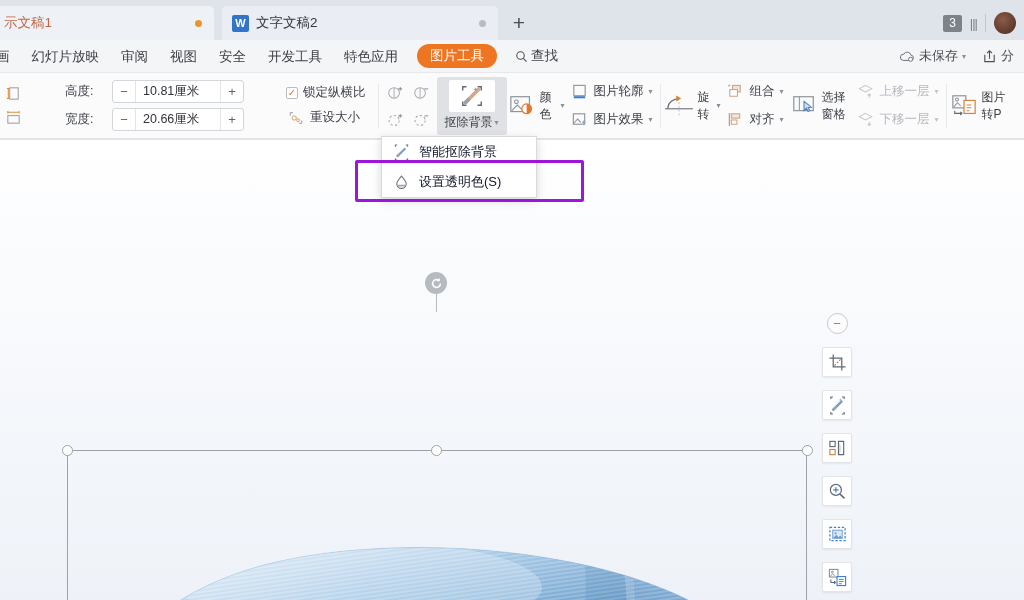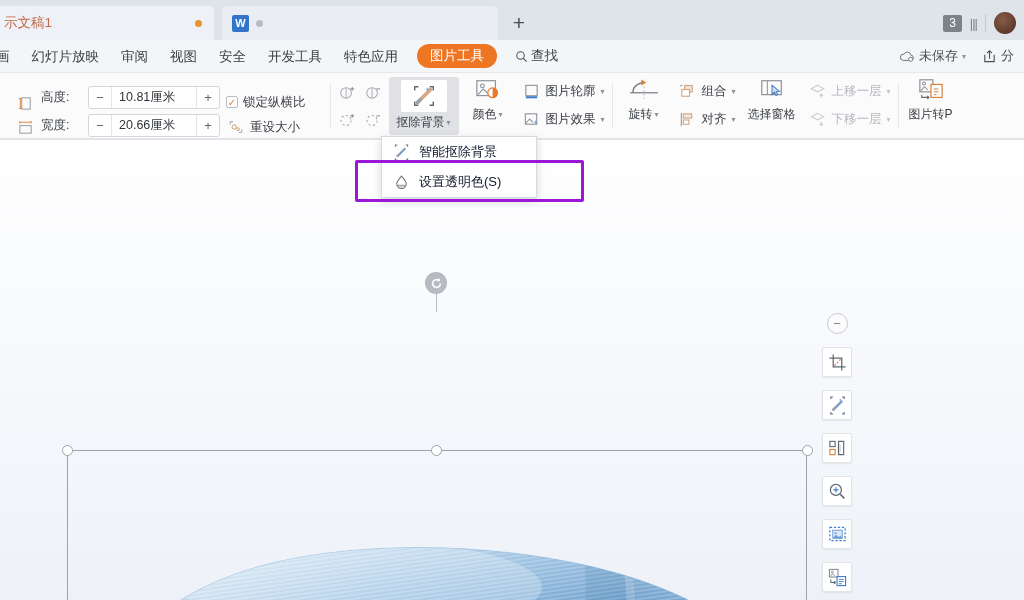--- a/index.html
+++ b/index.html
@@ -78,21 +78,21 @@
   .menubar-right { margin-left: auto; display: flex; align-items: center; gap: 4px; padding-right: 4px; }
   .mb-btn { display: flex; align-items: center; gap: 4px; font-size: 13px; color: #4b5056; padding: 0 6px; white-space: nowrap; }
   .caret { font-size: 8px; color: #8b9098; }
 
   
   .ribbon {
     position: absolute; top: 73px; left: 0; width: 1024px; height: 66px;
     background: #fbfbfc; display: flex; align-items: center;
     border-bottom: 1px solid #e3e5e8;
   }
-  .rgroup { display: flex; align-items: flex-end; height: 62px; padding: 0 16px; }
+  .rgroup { display: flex; align-items: center; height: 62px; padding: 0 4px; gap: 36px; }
   .rsep { width: 1px; height: 44px; background: #e6e8eb; margin: 0 2px; }
 
   .sizebox { display: flex; flex-direction: column; justify-content: center; gap: 5px; padding-left: 2px; }
   .sizerow { display: flex; align-items: center; gap: 5px; height: 23px; }
   .sizerow .lbl { font-size: 12.5px; color: #3b3f45; width: 42px; }
   .spinner {
     display: flex; align-items: center; height: 23px;
     border: 1px solid #d3d6da; border-radius: 3px; background: #fff; overflow: hidden;
   }
   .spin-btn { width: 22px; text-align: center; font-size: 13px; color: #606469; line-height: 21px; }
@@ -112,22 +112,22 @@
     width: 70px; height: 58px; display: flex; flex-direction: column;
     align-items: center; justify-content: center; gap: 2px;
     border-radius: 3px;
   }
   .bigbtn.active { background: #dfe1e5; }
   .bigbtn .bigicon { width: 46px; height: 32px; background: #fff; border-radius: 2px;
                      display: flex; align-items: center; justify-content: center; }
   .bigbtn .biglbl { font-size: 12px; color: #3b3f45; display: flex; align-items: center; gap: 2px; }
 
   .bigbtn2 {
-    width: 58px; height: 58px; display: flex; flex-direction: column;
-    align-items: center; justify-content: flex-start; gap: 3px;
+    width: 58px; height: 58px; display: flex; flex-direction: row;
+    align-items: center; justify-content: center; gap: 3px;
   }
   .bigbtn2 .biglbl { font-size: 12px; color: #3b3f45; display: flex; align-items: center; gap: 2px; }
 
   .stackcol { display: flex; flex-direction: column; justify-content: center; gap: 6px; padding: 0 5px; }
   .stackrow { display: flex; align-items: center; gap: 5px; font-size: 12.5px; color: #3b3f45; white-space: nowrap; height: 22px; }
   .stackrow.dim { color: #b4b8be; }
   .ico { width: 19px; height: 19px; display: inline-flex; align-items: center; justify-content: center; flex: 0 0 auto; }
 
   
   .dropdown {
@@ -190,20 +190,21 @@
 
 <div id="app">
 
   <div class="tabbar">
     <div class="doc-tab inactive">
       <span class="tab-title">示文稿1</span>
       <span class="tab-dot orange"></span>
     </div>
     <div class="doc-tab active">
       <span class="tab-icon">W</span>
+      <span class="tab-title">文字文稿2</span>
       <span class="tab-dot grey"></span>
     </div>
     <div class="tab-plus">+</div>
     <div class="tabbar-right">
       <span class="tab-count">3</span>
       <span class="tab-count-bars">|||</span>
       <span class="tab-sep"></span>
       <span class="avatar"></span>
     </div>
   </div>

